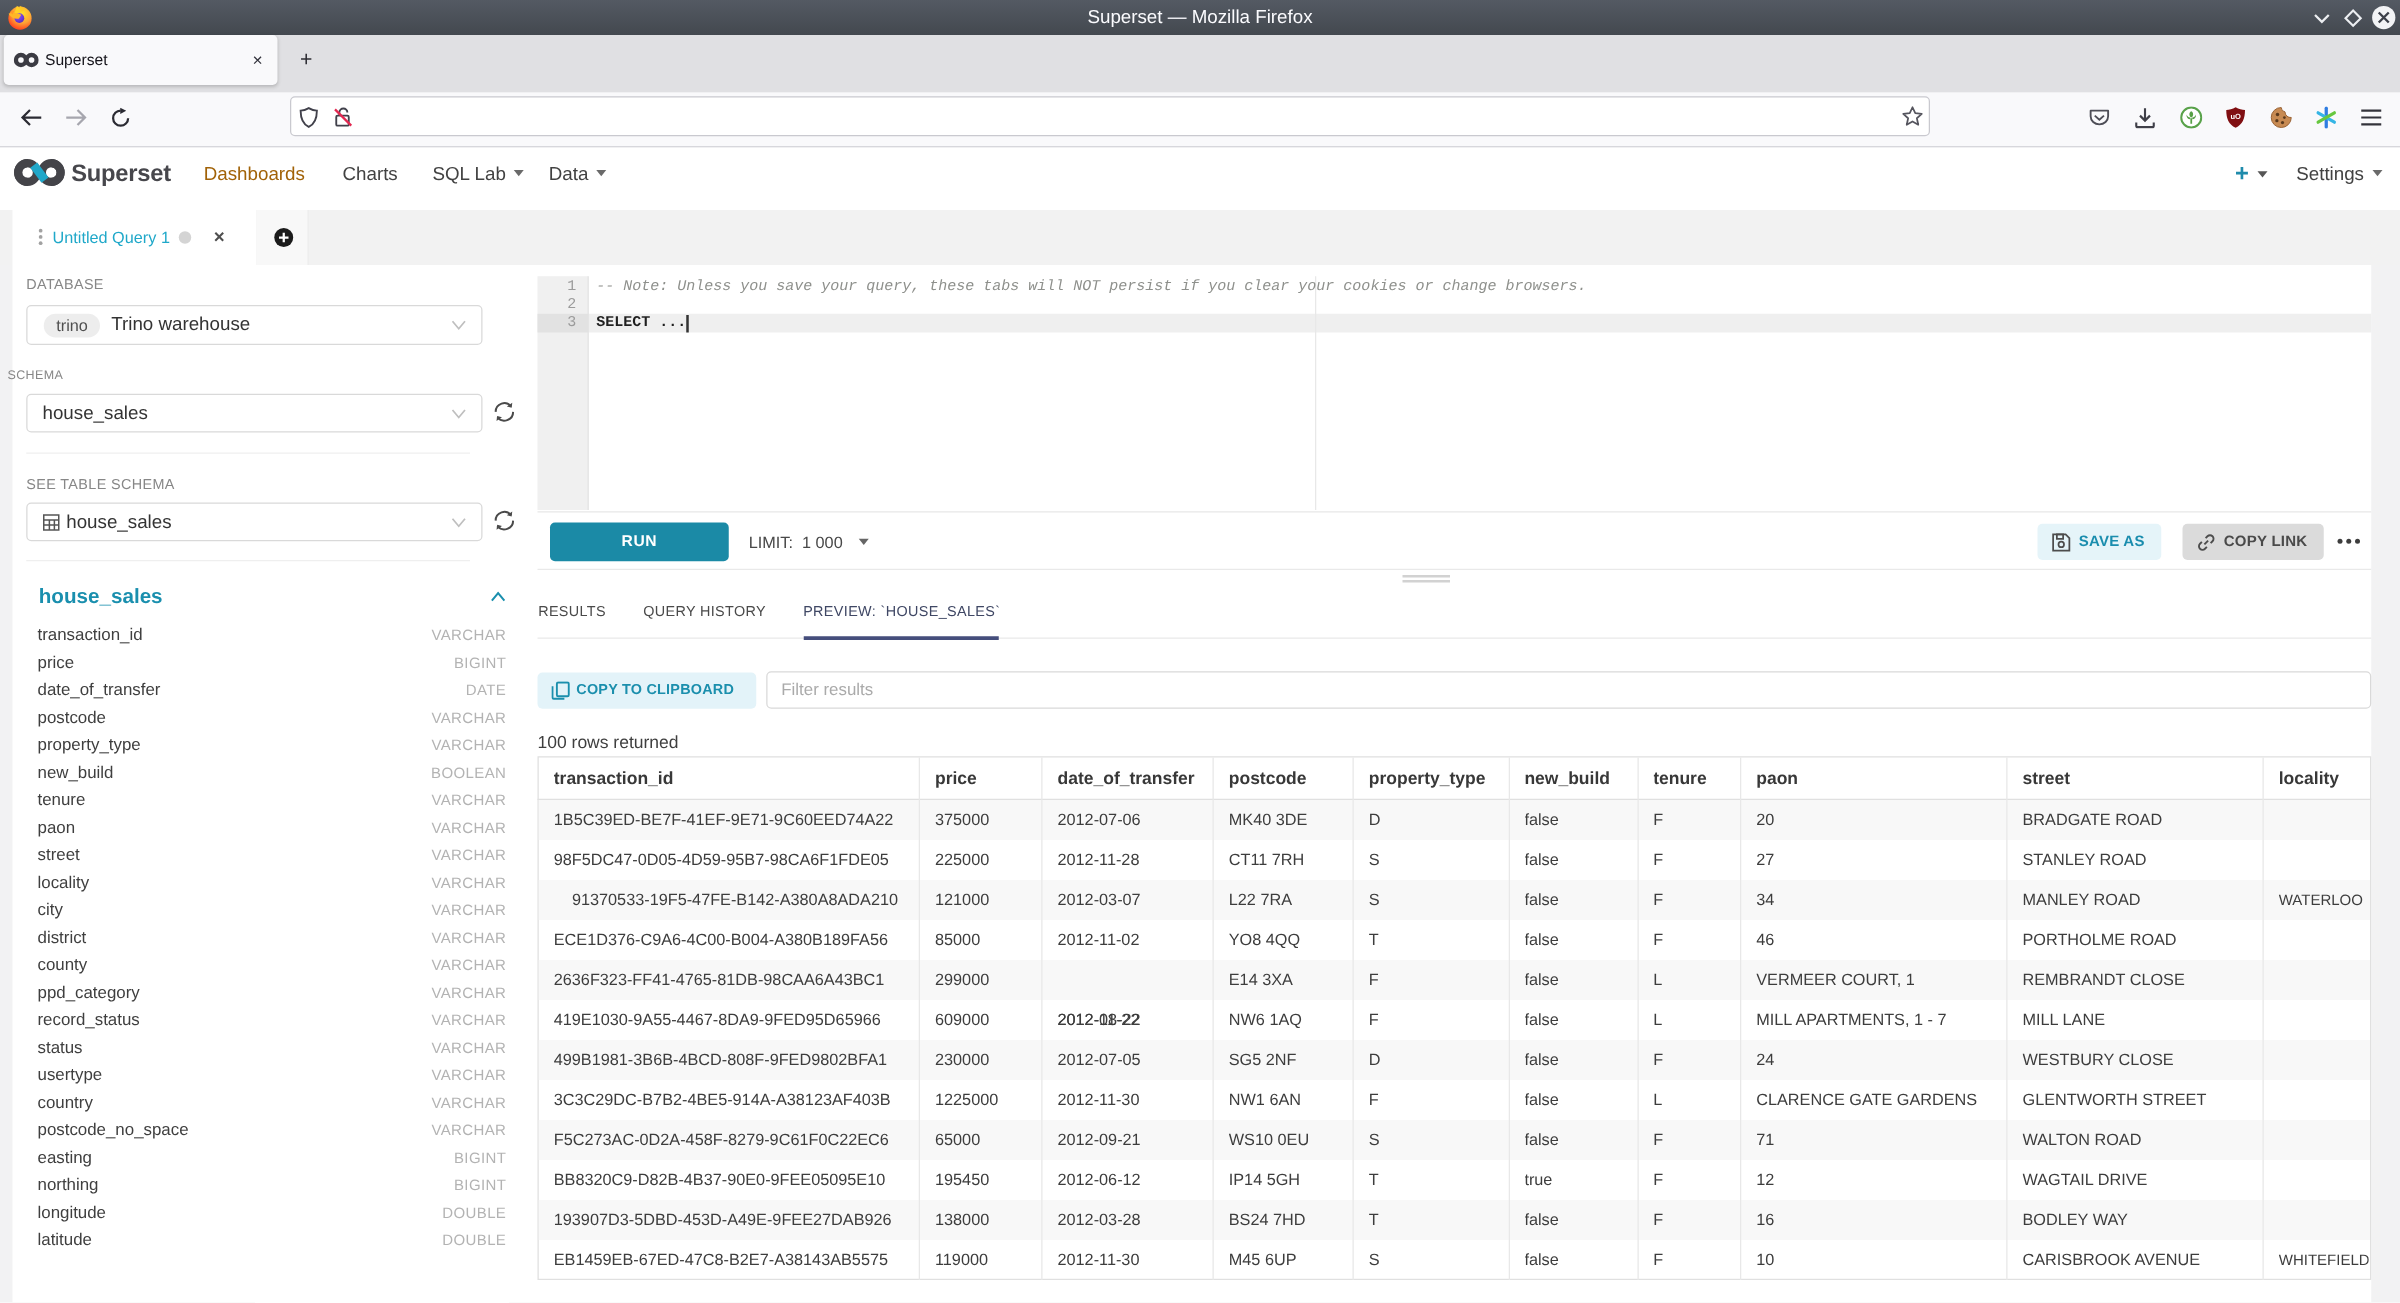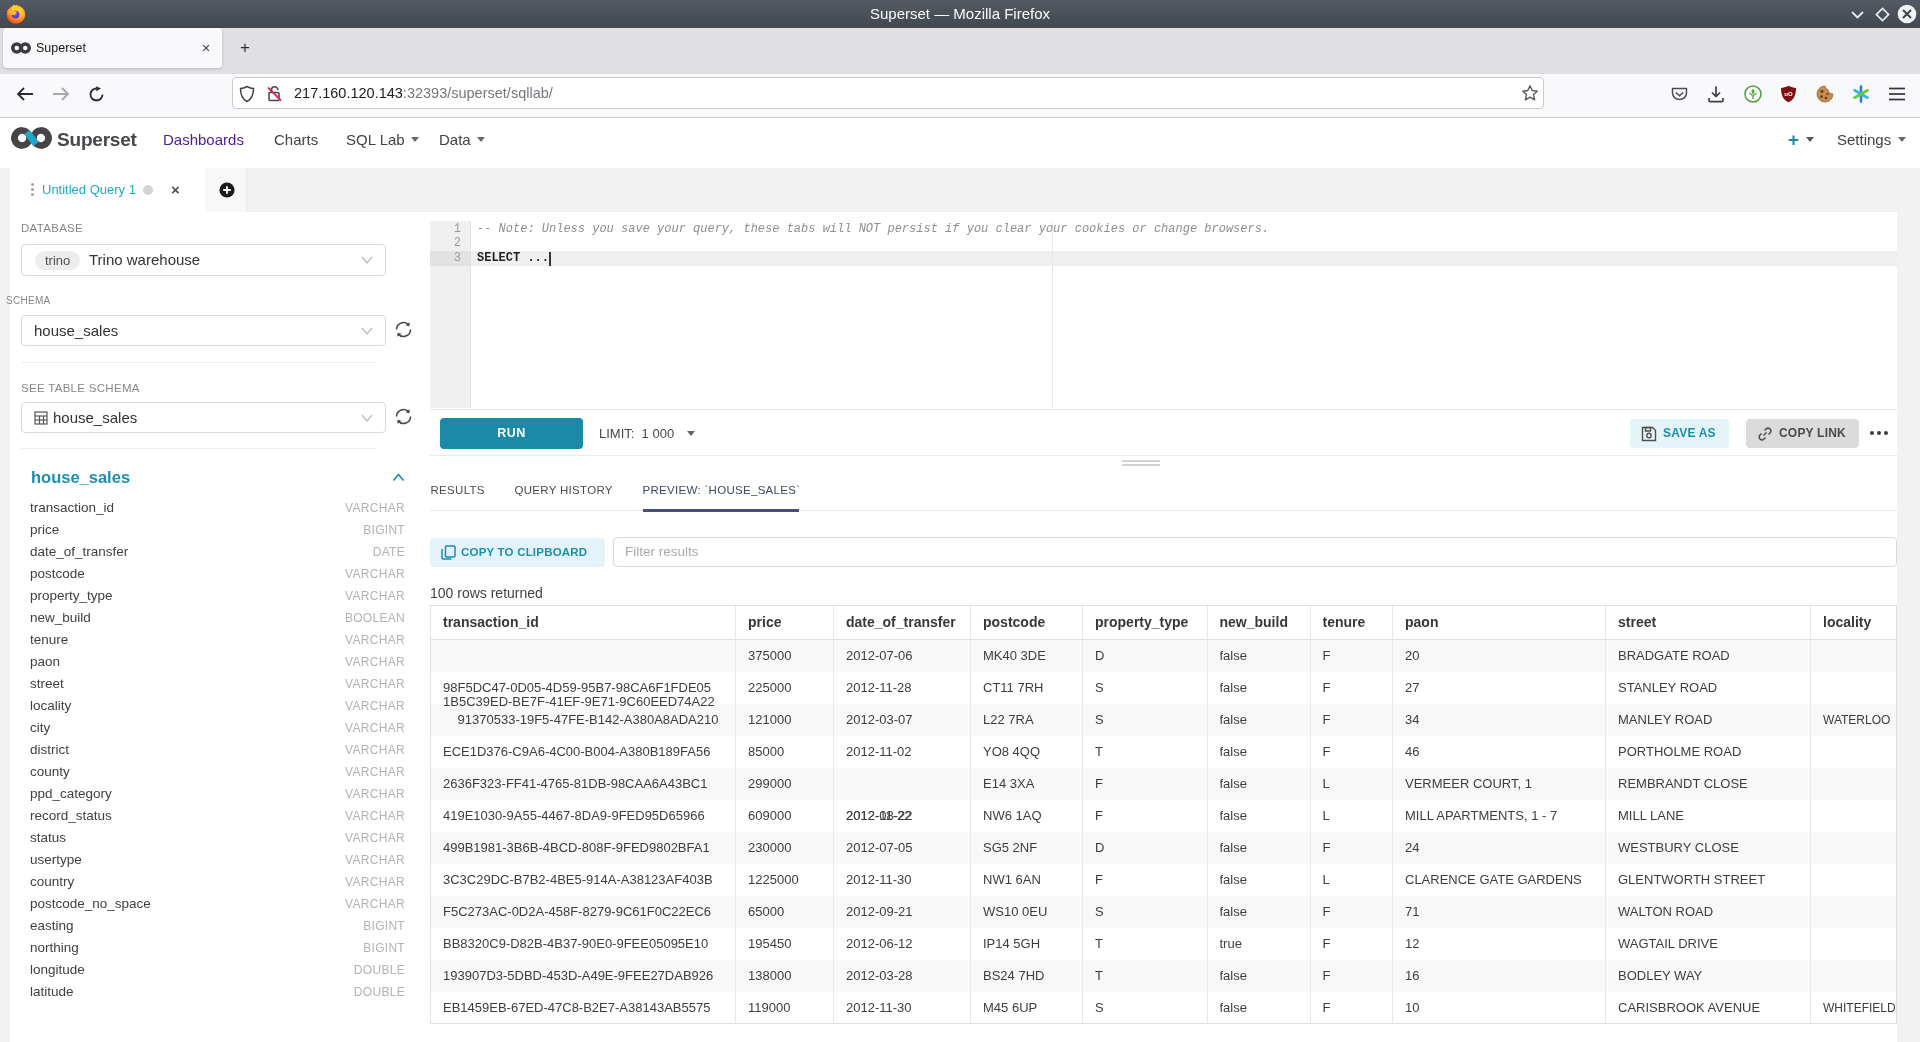--- a/index.html
+++ b/index.html
@@ -76,21 +76,20 @@
     </svg>
   <div class="abs" style="left:232px;top:3px;width:1312px;height:32px;background:#fff;border:1px solid #c9c9cf;border-radius:4px;"></div>
   <svg class="abs" style="left:239px;top:11px;" width="16" height="18" viewBox="0 0 16 18">
       <path d="M8 1.5 C10.5 3 13 3.5 14.5 3.5 C14.5 10 13 14 8 16.5 C3 14 1.5 10 1.5 3.5 C3 3.5 5.5 3 8 1.5 Z" fill="none" stroke="#41414b" stroke-width="1.5"></path>
     </svg>
   <svg class="abs" style="left:265px;top:10px;" width="20" height="20" viewBox="0 0 20 20">
     <rect x="4" y="8.5" width="10" height="8" rx="1" fill="none" stroke="#41414b" stroke-width="1.5"></rect>
     <path d="M6.5 8.5 V6 A3.2 3.2 0 0 1 12.9 6" fill="none" stroke="#41414b" stroke-width="1.5"></path>
     <line x1="3" y1="3.5" x2="16" y2="16.5" stroke="#e22850" stroke-width="1.8"></line>
   </svg>
-  <div class="abs" style="left:294px;top:3px;height:32px;line-height:32px;font-size:14.5px;color:#1b1b1f;">217.160.120.143<span style="color:#76767f;">:32393/superset/sqllab/</span></div>
   <svg class="abs" style="left:1521px;top:10px;" width="18" height="18" viewBox="0 0 18 18">
       <path d="M9 1.8 L11.2 6.5 L16.4 7.1 L12.5 10.6 L13.6 15.8 L9 13.2 L4.4 15.8 L5.5 10.6 L1.6 7.1 L6.8 6.5 Z" fill="none" stroke="#55555e" stroke-width="1.4" stroke-linejoin="round"></path>
     </svg>
   <svg class="abs" style="left:1670px;top:11px;" width="19" height="18" viewBox="0 0 19 18">
       <path d="M2.5 3.5 h14 v4.5 a7 6.5 0 0 1 -14 0 Z" fill="none" stroke="#4e4e57" stroke-width="1.5" stroke-linejoin="round"></path>
       <polyline points="5.8,7.5 9.5,10.8 13.2,7.5" fill="none" stroke="#4e4e57" stroke-width="1.5"></polyline>
     </svg>
   <svg class="abs" style="left:1707px;top:11px;" width="18" height="18" viewBox="0 0 18 18">
       <path d="M9 1.5 V11 M5 7.5 L9 11.5 L13 7.5" fill="none" stroke="#3f3f48" stroke-width="1.7"></path>
       <path d="M2 13 v2.5 a1.2 1.2 0 0 0 1.2 1.2 h11.6 a1.2 1.2 0 0 0 1.2 -1.2 V13" fill="none" stroke="#3f3f48" stroke-width="1.7"></path>
@@ -138,21 +137,21 @@
       </defs>
     <g clip-path="url(#ssclip)">
       <circle cx="22" cy="22" r="15" fill="none" stroke="#444449" stroke-width="13"></circle>
       <circle cx="60" cy="22" r="15" fill="none" stroke="#444449" stroke-width="13"></circle>
       <path d="M32 10 L50 34" stroke="#20a7c9" stroke-width="14"></path>
       <path d="M22 7 A 15 15 0 0 0 7 22 A 15 15 0 0 0 22 37" fill="none" stroke="#444449" stroke-width="13"></path>
       <path d="M60 37 A 15 15 0 0 0 75 22 A 15 15 0 0 0 60 7" fill="none" stroke="#444449" stroke-width="13"></path>
     </g>
   </svg>
   <div class="abs" style="left:57px;top:0;height:50px;line-height:43px;font-size:19px;font-weight:bold;color:#47474c;letter-spacing:-0.2px;">Superset</div>
-  <div class="abs" style="left:163px;top:0;height:50px;line-height:44px;font-size:15px;color:#4c1d95;text-align:right;">Dashboards</div>
+  <div class="abs" style="left:163px;top:0;height:50px;line-height:44px;font-size:15px;color:#a16207;text-align:right;">Dashboards</div>
   <div class="abs" style="left:274px;top:0;height:50px;line-height:44px;font-size:15px;color:#424242;">Charts</div>
   <div class="abs" style="left:346px;top:0;height:50px;line-height:44px;font-size:15px;color:#424242;">SQL Lab <span class="caret" style="margin-left:2px;margin-top:-3px;"></span></div>
   <div class="abs" style="left:439px;top:0;height:50px;line-height:44px;font-size:15px;color:#424242;">Data <span class="caret" style="margin-left:2px;margin-top:-3px;"></span></div>
   <div class="abs" style="left:1788px;top:0;height:50px;line-height:44px;font-size:19px;font-weight:bold;color:#1f8bab;">+</div>
   <span class="caret abs" style="left:1806px;top:19px;border-top-color:#555;"></span>
   <div class="abs" style="left:1837px;top:0;height:50px;line-height:44px;font-size:15px;color:#424242;">Settings <span class="caret" style="margin-left:3px;margin-top:-3px;"></span></div>
 </div>
 
 <div class="abs" style="left:0;top:168px;width:1920px;height:44px;background:#f2f2f2;">
   <div class="abs" style="left:10px;top:0;width:195px;height:44px;background:#fff;"></div>
@@ -389,21 +388,21 @@
 <div class="hcell" style="left:443px;top:605px;width:289px;">transaction_id</div>
 <div class="hcell" style="left:748px;top:605px;width:82px;">price</div>
 <div class="hcell" style="left:846px;top:605px;width:121px;">date_of_transfer</div>
 <div class="hcell" style="left:983px;top:605px;width:96px;">postcode</div>
 <div class="hcell" style="left:1095px;top:605px;width:108.5px;">property_type</div>
 <div class="hcell" style="left:1219.5px;top:605px;width:87.0px;">new_build</div>
 <div class="hcell" style="left:1322.5px;top:605px;width:66.5px;">tenure</div>
 <div class="hcell" style="left:1405px;top:605px;width:197px;">paon</div>
 <div class="hcell" style="left:1618px;top:605px;width:189px;">street</div>
 <div class="hcell" style="left:1823px;top:605px;width:71px;">locality</div>
-<div class="cell" style="left:443px;top:640px;width:290px;margin-top:46px;">1B5C39ED-BE7F-41EF-9E71-9C60EED74A22</div>
+<div class="cell" style="left:443px;top:640px;width:290px;">1B5C39ED-BE7F-41EF-9E71-9C60EED74A22</div>
 <div class="cell" style="left:748px;top:640px;width:83px;">375000</div>
 <div class="cell" style="left:846px;top:640px;width:122px;">2012-07-06</div>
 <div class="cell" style="left:983px;top:640px;width:97px;">MK40 3DE</div>
 <div class="cell" style="left:1095px;top:640px;width:109.5px;">D</div>
 <div class="cell" style="left:1219.5px;top:640px;width:88.0px;">false</div>
 <div class="cell" style="left:1322.5px;top:640px;width:67.5px;">F</div>
 <div class="cell" style="left:1405px;top:640px;width:198px;">20</div>
 <div class="cell" style="left:1618px;top:640px;width:190px;">BRADGATE ROAD</div>
 <div class="cell" style="left:443px;top:672px;width:290px;">98F5DC47-0D05-4D59-95B7-98CA6F1FDE05</div>
 <div class="cell" style="left:748px;top:672px;width:83px;">225000</div>

